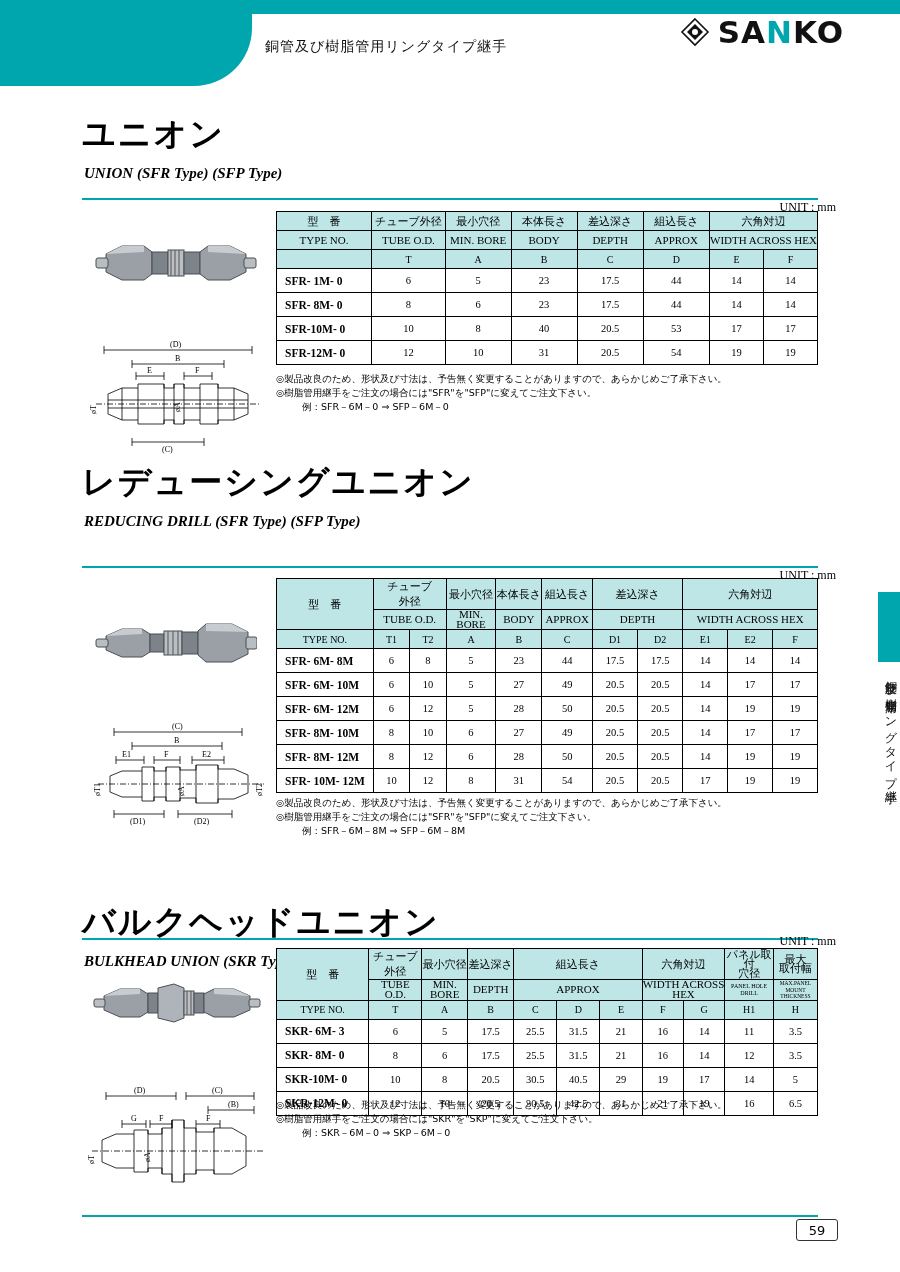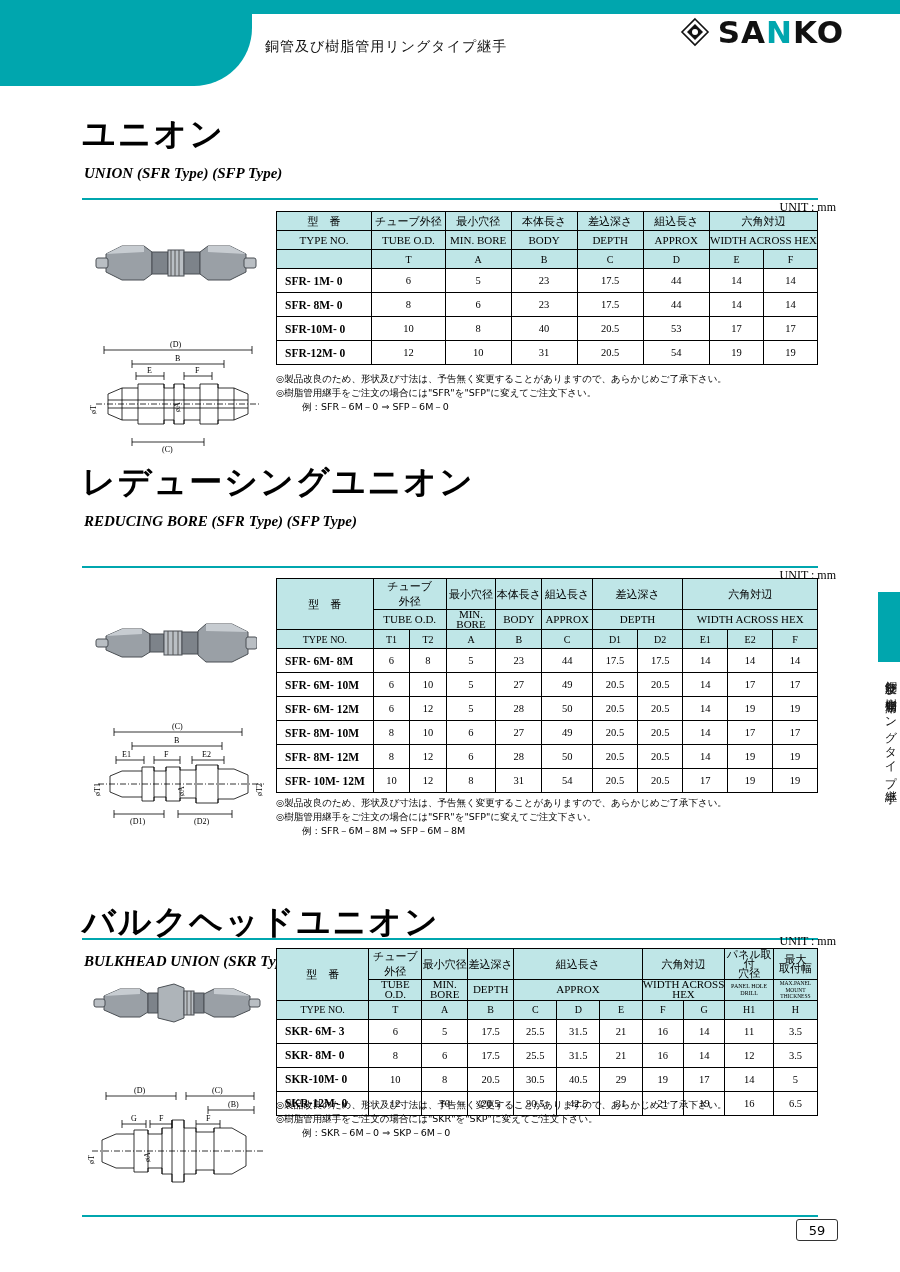--- a/index.html
+++ b/index.html
@@ -310,21 +310,21 @@
 </table>
 
 <div class="notes" style="left:276px;top:372px;width:560px;">
   <div>◎製品改良のため、形状及び寸法は、予告無く変更することがありますので、あらかじめご了承下さい。</div>
   <div>◎樹脂管用継手をご注文の場合には"SFR"を"SFP"に変えてご注文下さい。</div>
   <div class="ex">例：SFR－6M－0 ⇒ SFP－6M－0</div>
 </div>
 
 <div class="section" style="top:460px;">
   <div class="jp-title">レデューシングユニオン</div>
-  <div class="en-title">REDUCING BORE (SFR Type) (SFP Type)</div>
+  <div class="en-title">REDUCING DRILL (SFR Type) (SFP Type)</div>
 </div>
 <div class="rule" style="top:566px;"></div>
 <div class="unit" style="top:568px;">UNIT : mm</div>
 
 <div class="photo" style="left:92px;top:612px;">
   <svg width="165" height="62" viewBox="0 0 165 62">
     <g>
       <polygon points="14,24 30,17 50,17 58,22 58,40 50,45 30,45 14,38" fill="#9aa0a6" stroke="#4a4f54" stroke-width="1"></polygon>
       <polygon points="14,24 30,17 50,17 50,22 14,24" fill="#c7ccd1"></polygon>
       <rect x="58" y="22" width="14" height="18" fill="#7d838a" stroke="#4a4f54" stroke-width="1"></rect>

